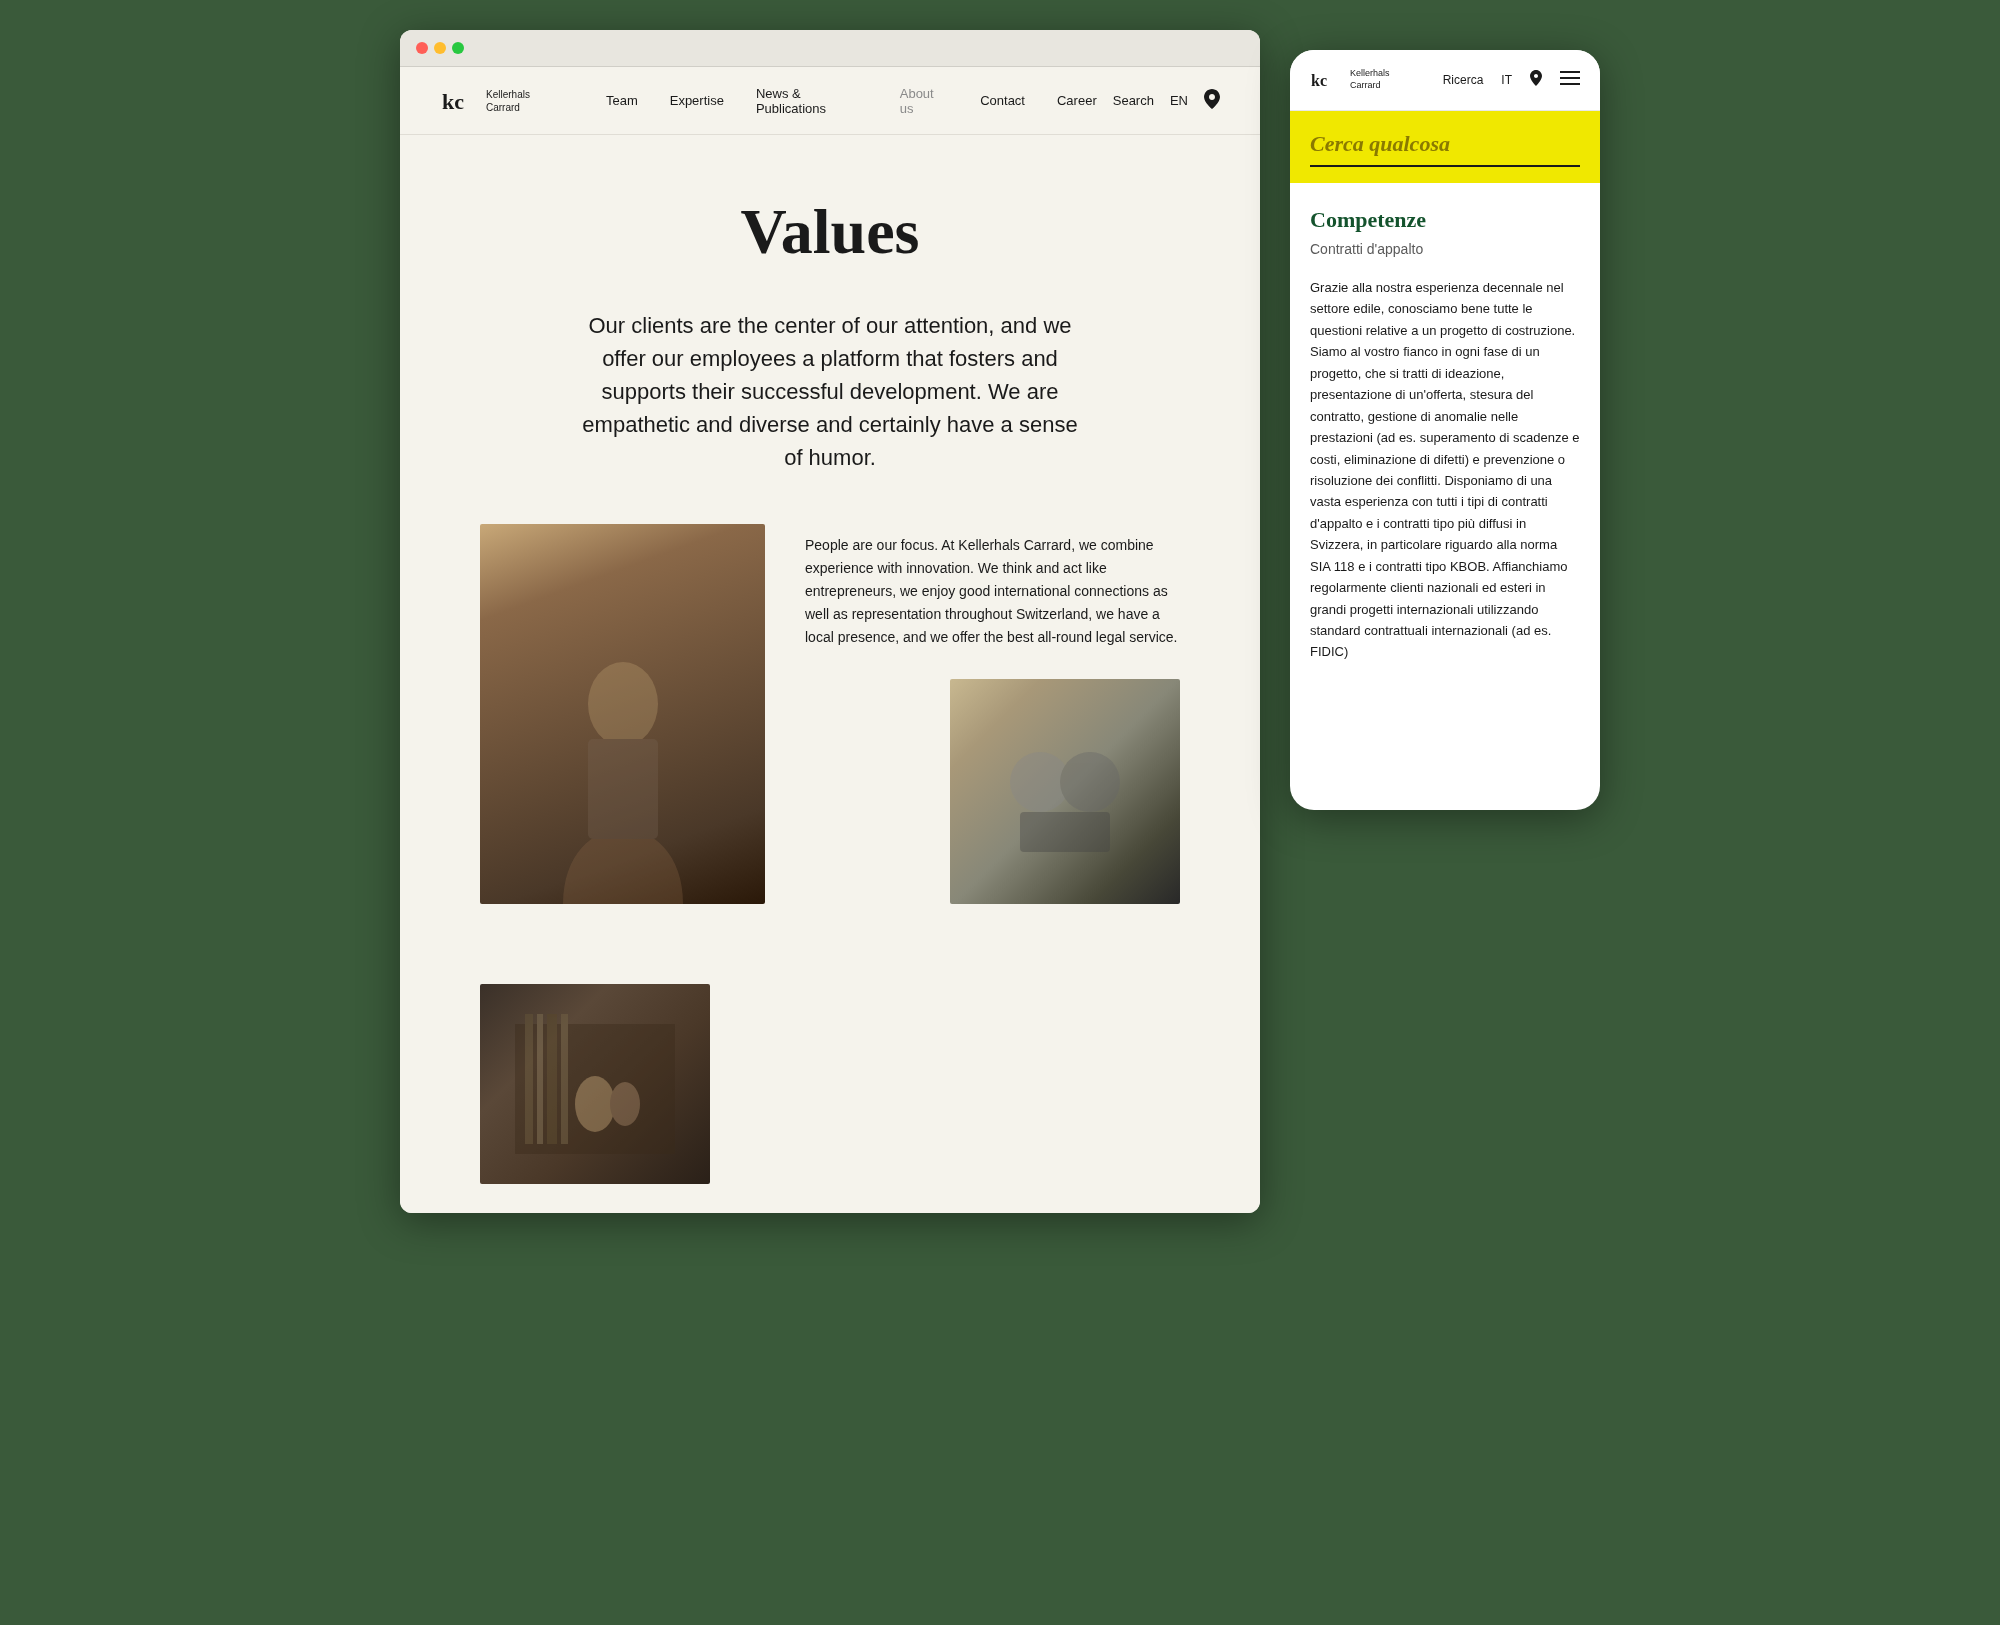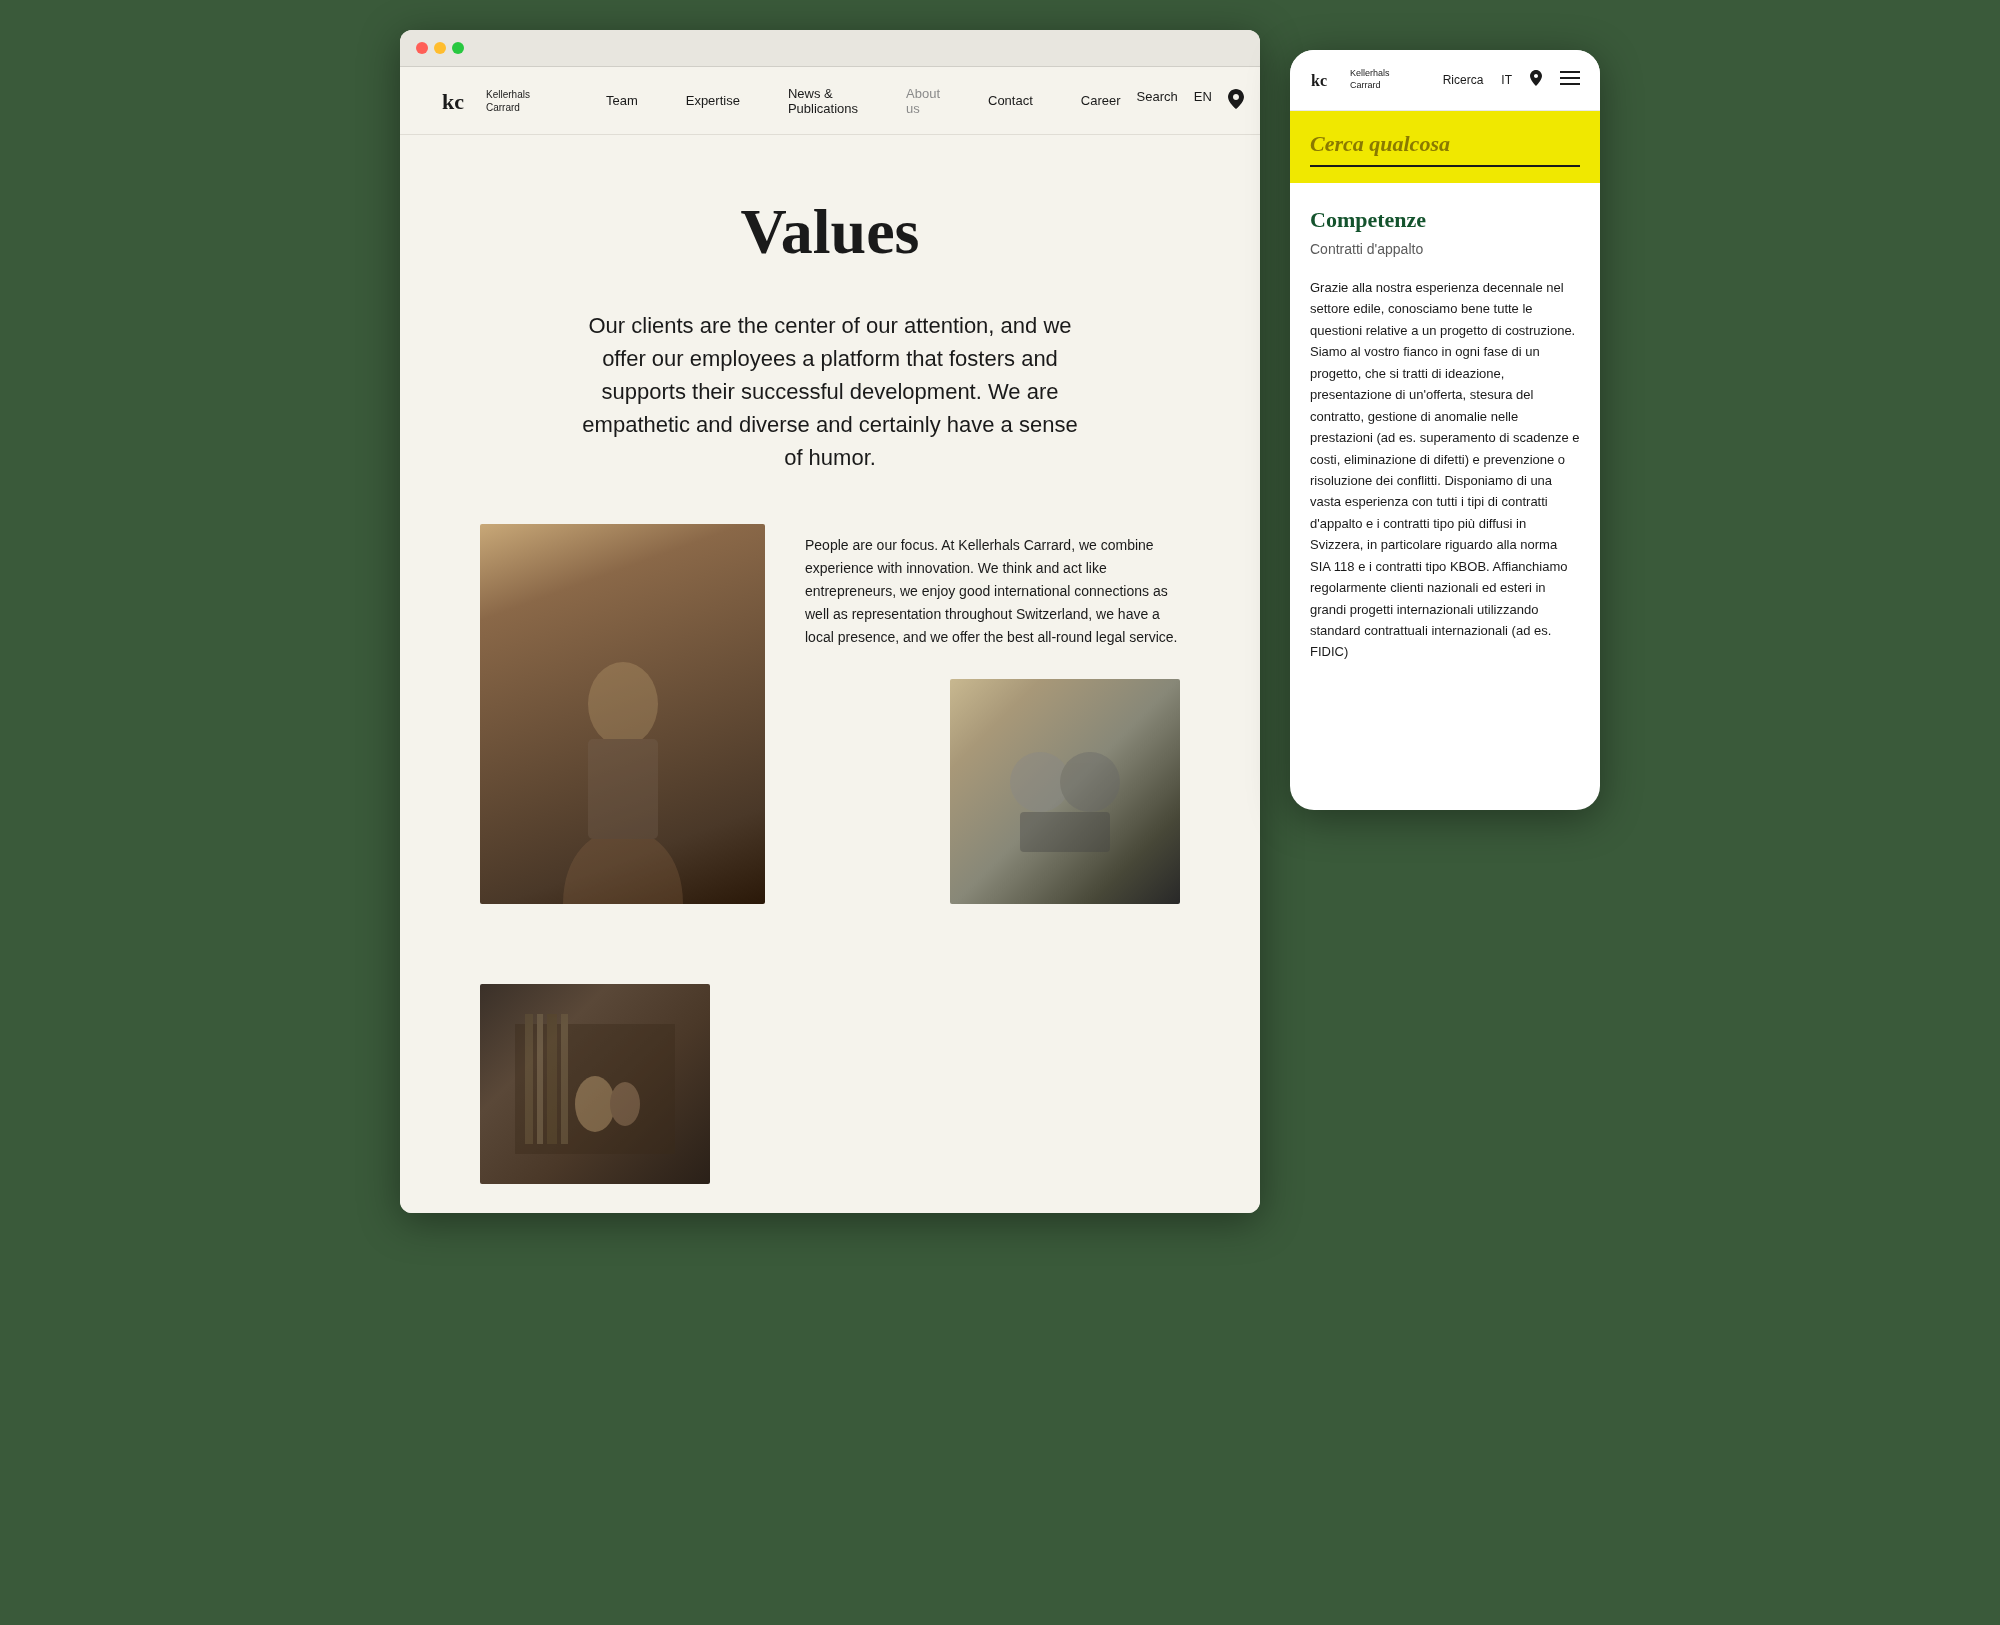--- a/index.html
+++ b/index.html
@@ -80,21 +80,21 @@
     .logo-text {
       font-family: Arial, sans-serif;
       font-size: 10px;
       line-height: 1.3;
       color: #1a1a1a;
     }
 
     .nav-links {
       display: flex;
       align-items: center;
-      gap: 16px;
+      gap: 0;
       flex: 1;
     }
 
     .nav-link {
       font-family: Arial, sans-serif;
       font-size: 13px;
       color: #1a1a1a;
       text-decoration: none;
       padding: 0 16px;
       height: 68px;
@@ -102,21 +102,21 @@
       align-items: center;
       cursor: pointer;
     }
 
     .nav-link.active {
       color: #8a8a8a;
     }
 
     .nav-right {
       display: flex;
-      align-items: flex-start;
+      align-items: center;
       gap: 16px;
       margin-left: auto;
     }
 
     .nav-search {
       font-family: Arial, sans-serif;
       font-size: 13px;
       color: #1a1a1a;
       cursor: pointer;
     }

